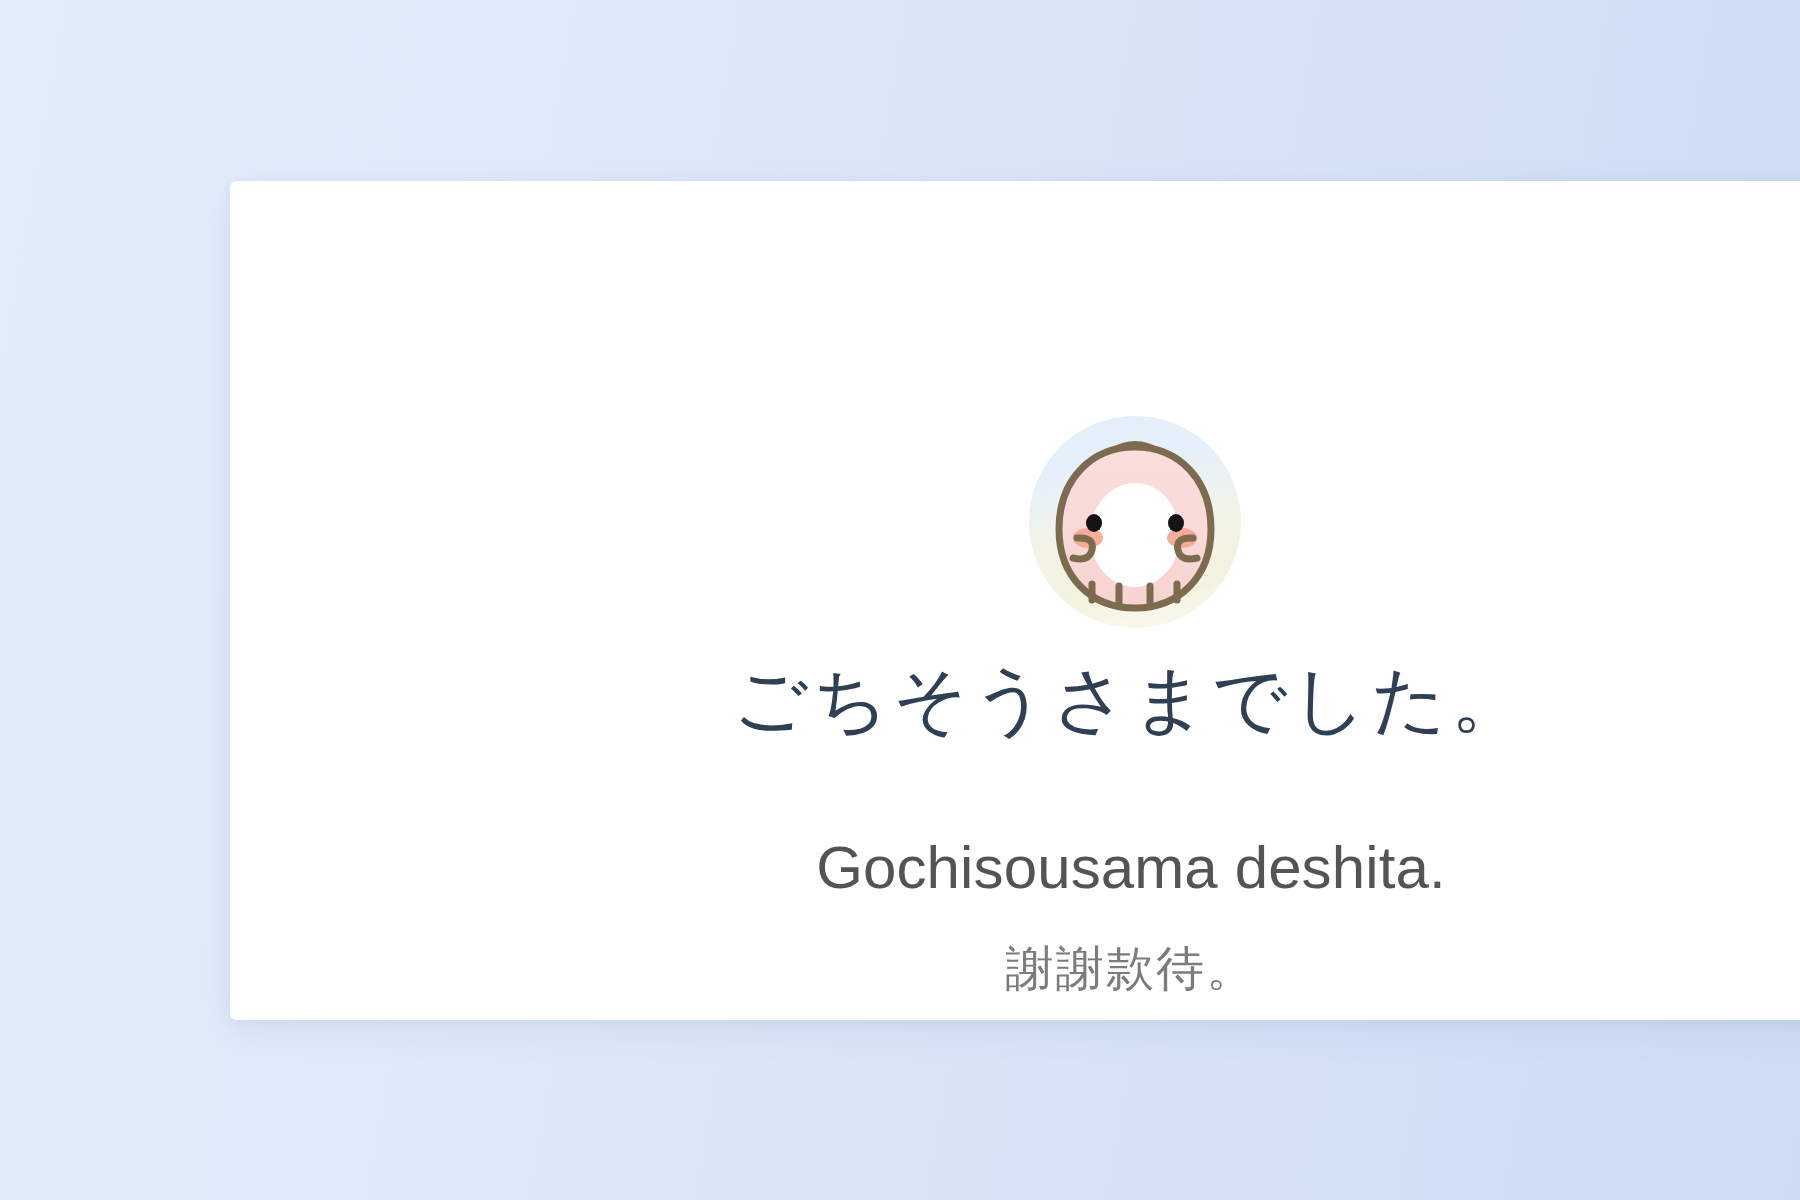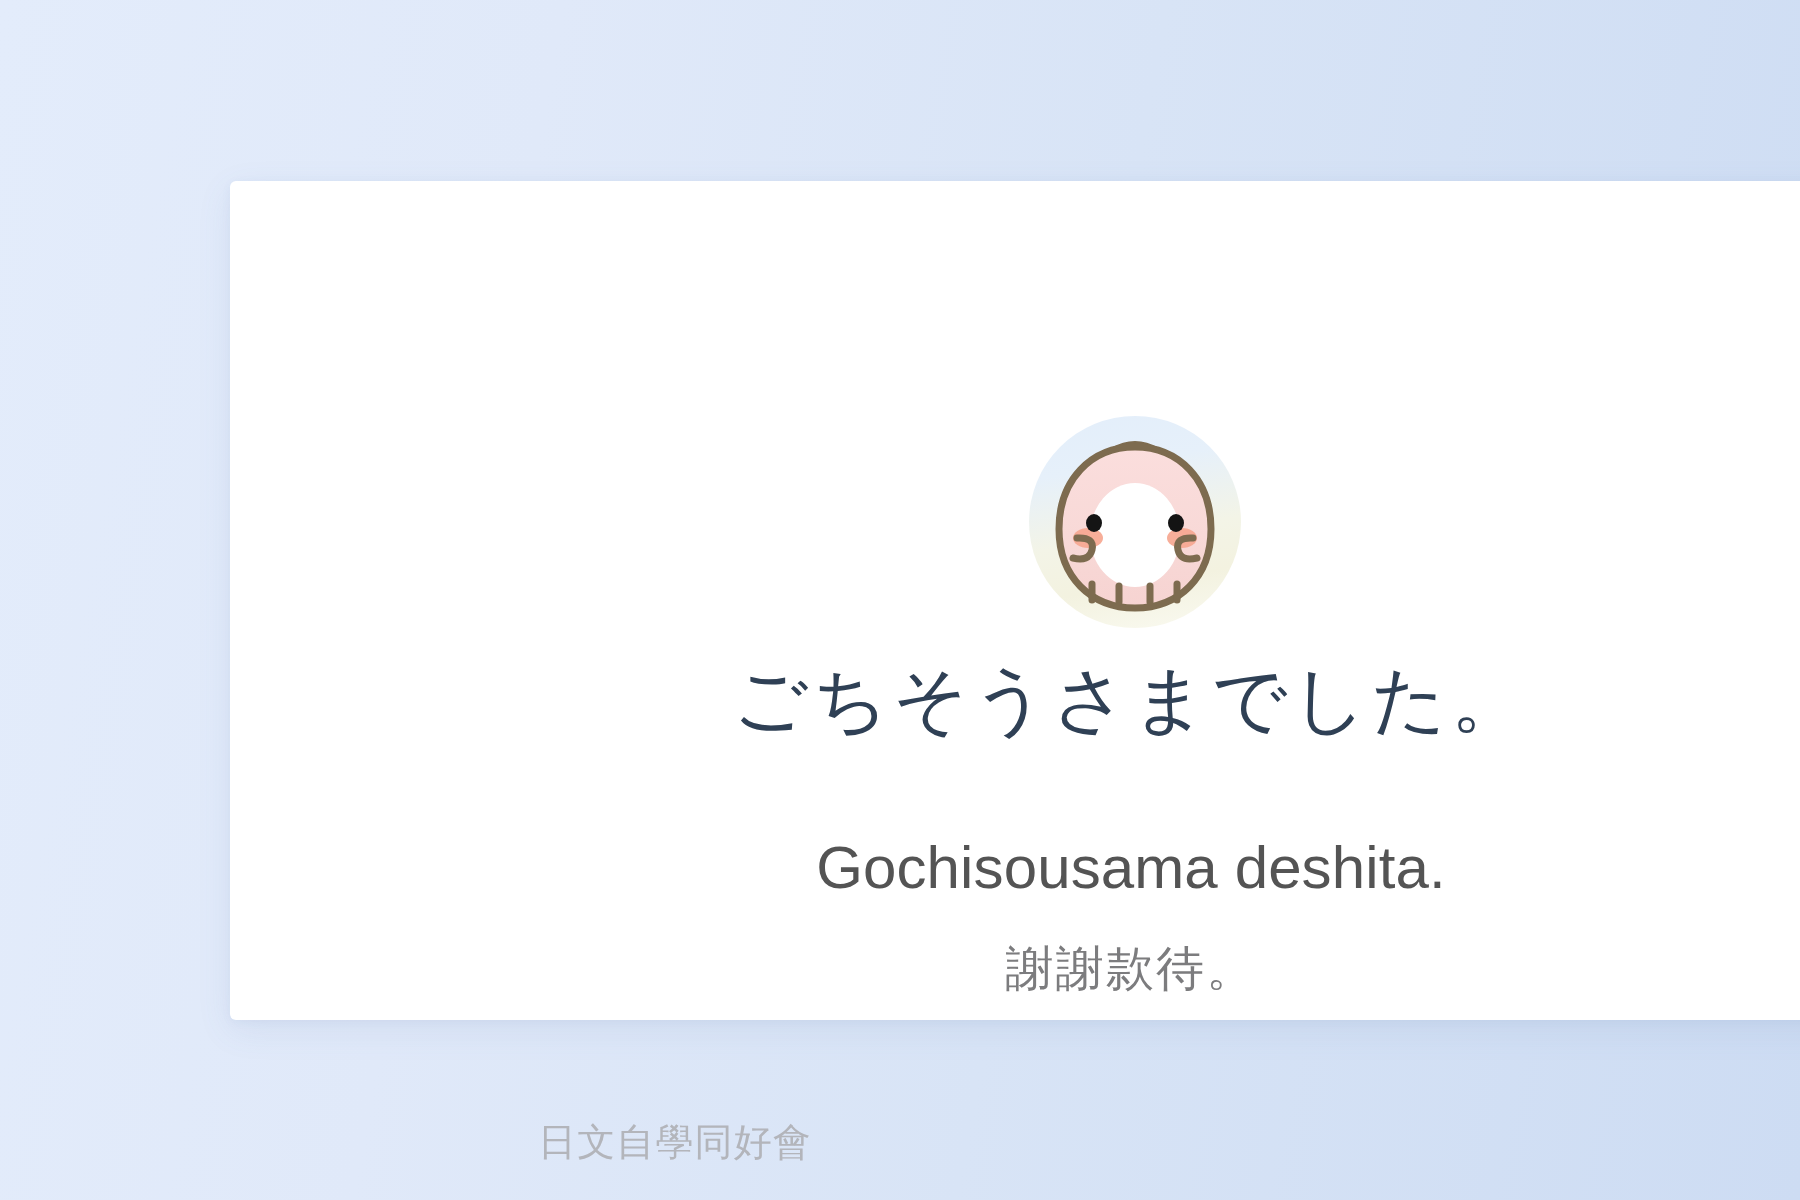--- a/index.html
+++ b/index.html
@@ -149,16 +149,15 @@
         <path d="M148 168 L148 184" stroke="#7d6b4f" stroke-width="7" stroke-linecap="round"></path>
       </svg>
     </div>
 
     <div class="textblock" id="jp-line">ごちそうさまでした。</div>
 
     <div class="textblock" id="romaji-line">Gochisousama deshita.</div>
 
     <div class="textblock" id="zh-line">謝謝款待。</div>
 
-    <div id="footer-label">日文自學同好會</div>
 
   </div>
 </div>
 
 </body></html>

